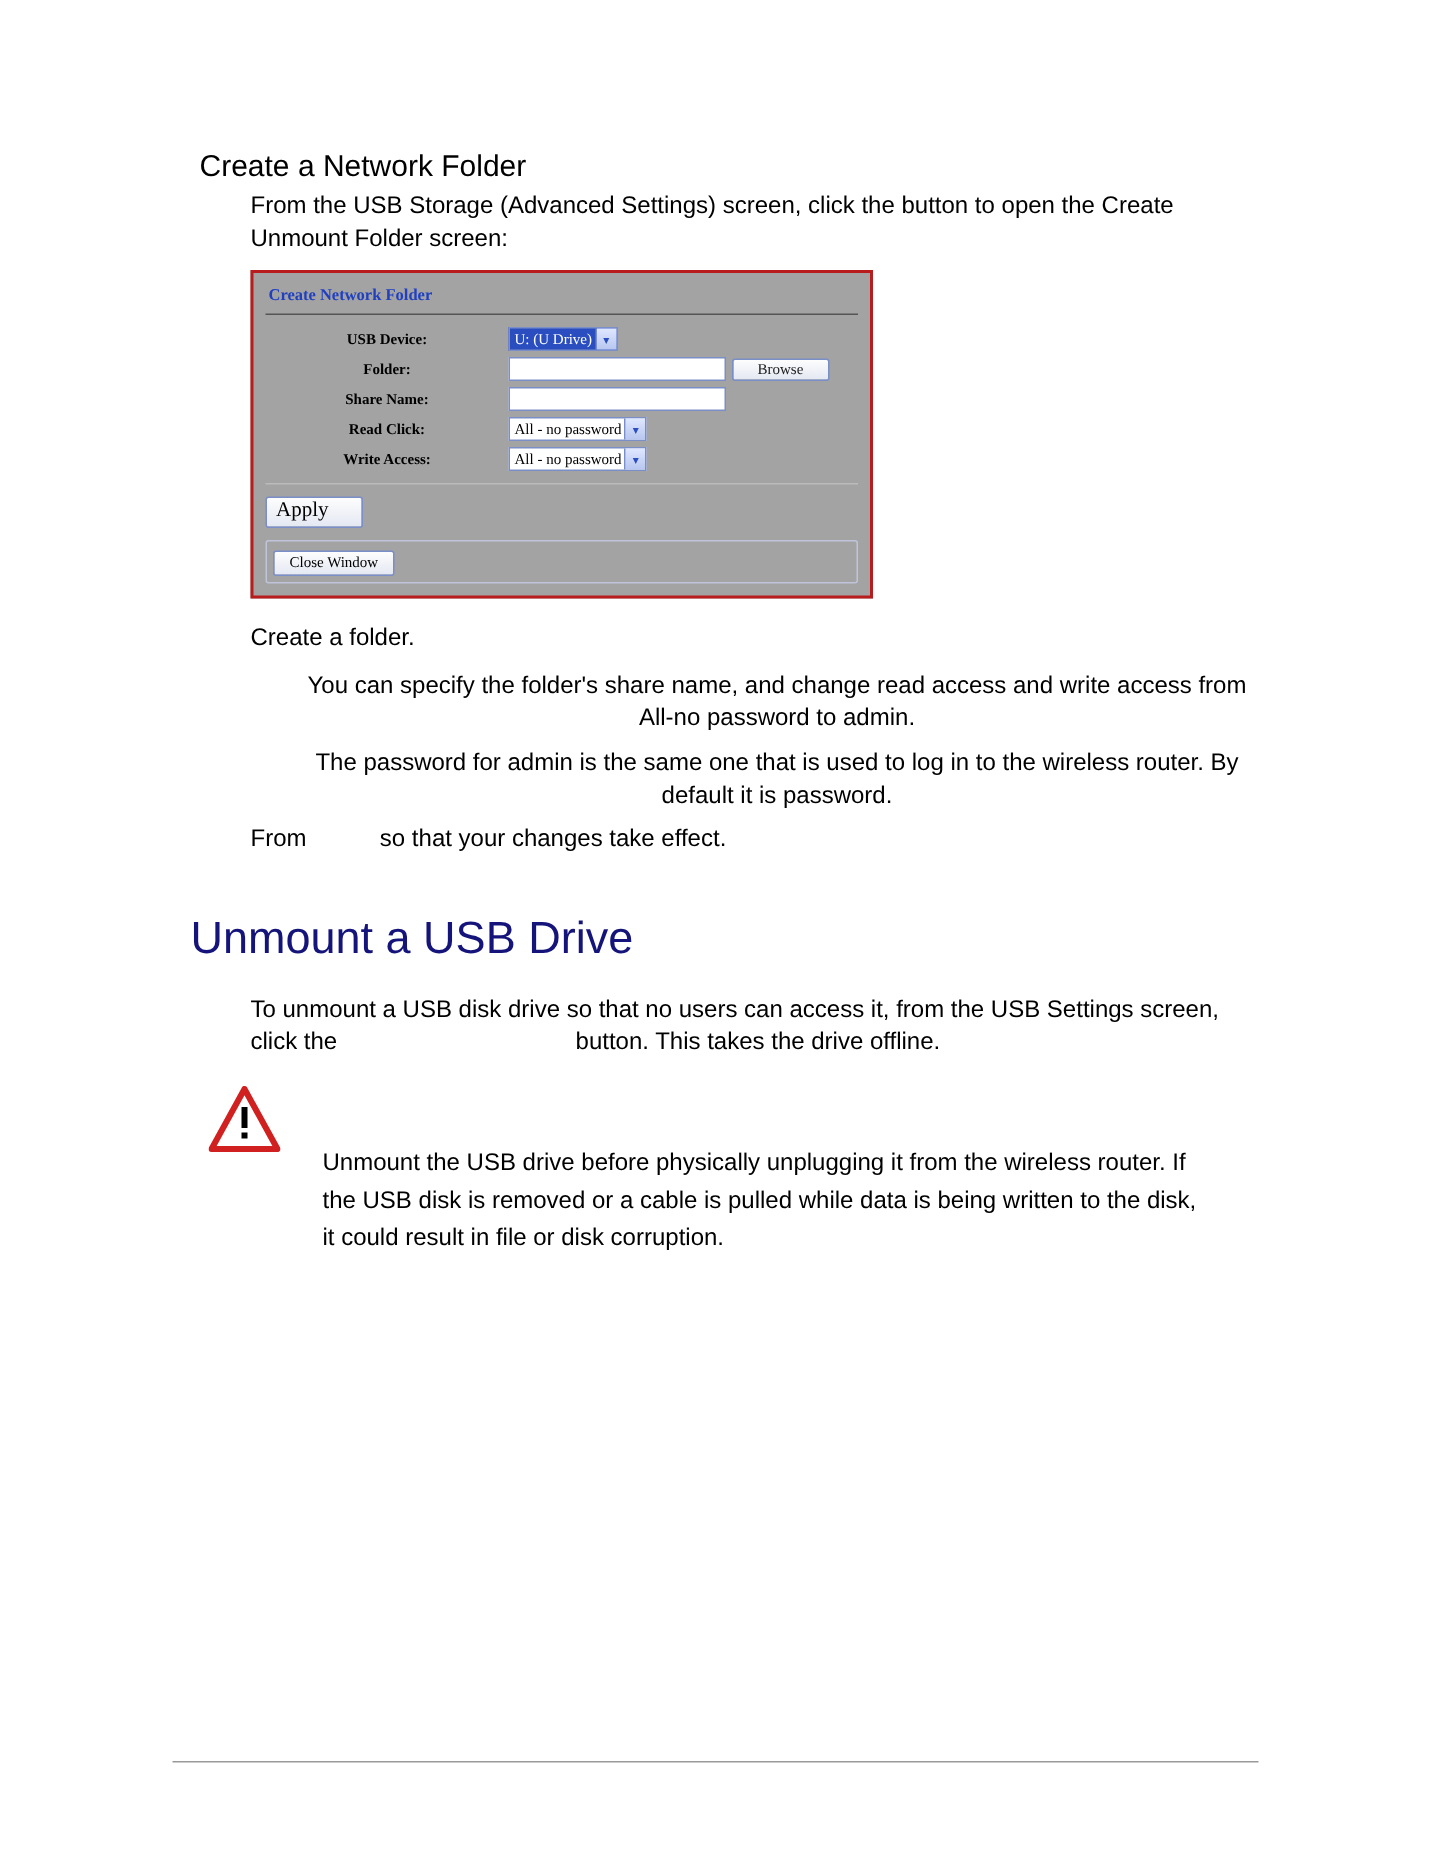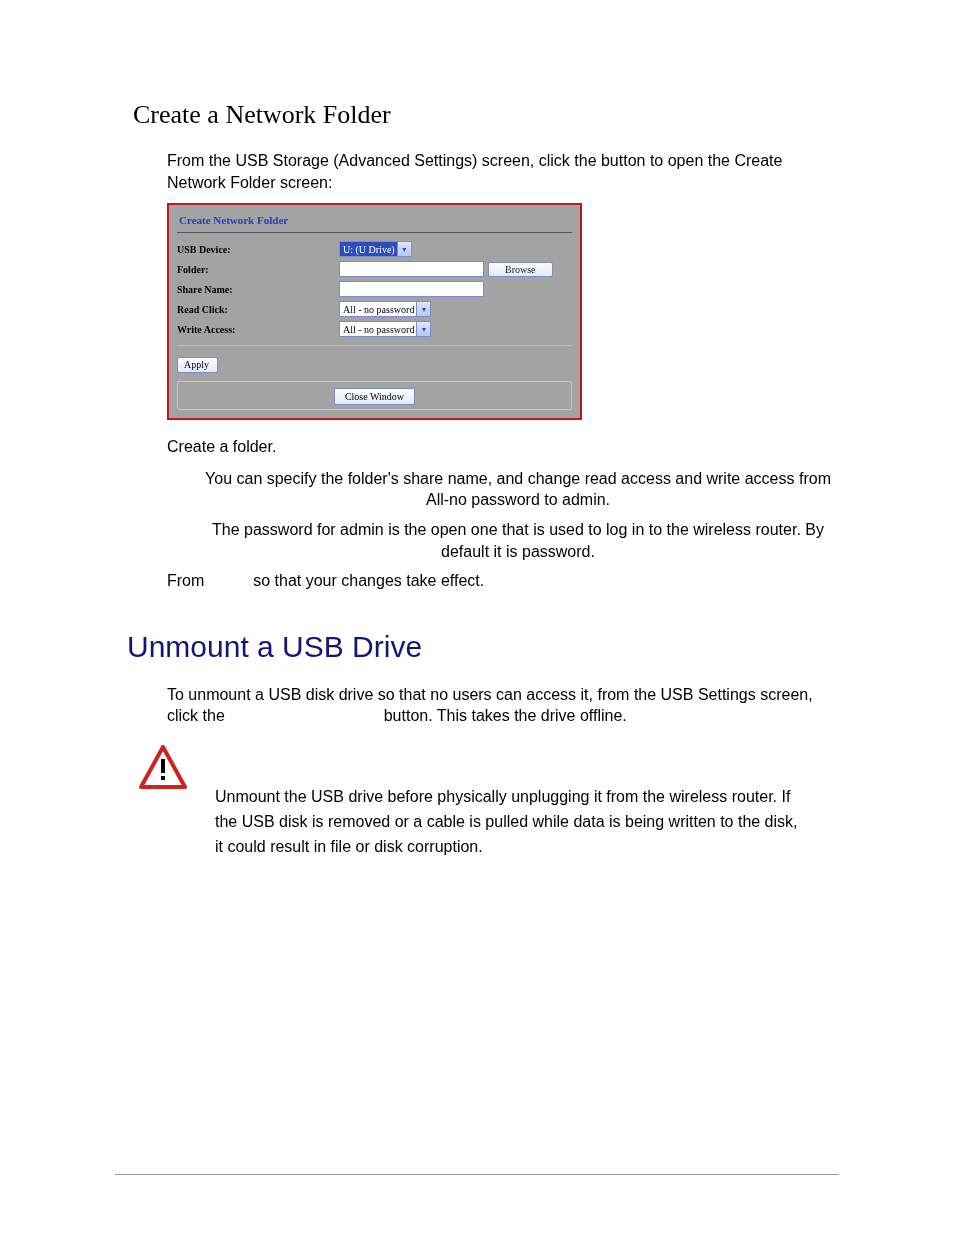--- a/index.html
+++ b/index.html
@@ -10,25 +10,25 @@
     background: #fff;
     color: #000;
   }
   .page {
     width: 954px;
     min-height: 1235px;
     padding: 100px 115px 60px 115px;
     position: relative;
   }
   .section-h3 {
-    font-family: Liberation Serif, serif;
-    font-size: 26px;
+    font-family: Liberation Sans, sans-serif;
+    font-size: 20px;
     font-weight: normal;
     color: #000;
-    margin: 0 0 20px 18px;
+    margin: 0 0 4px 18px;
   }
   .section-h2 {
     font-family: "Century Gothic", Futura, Arial, sans-serif;
     font-size: 30px;
     font-weight: normal;
     color: #14147a;
     margin: 38px 0 20px 12px;
   }
   .body-text {
     font-size: 16px;
@@ -76,20 +76,21 @@
   }
   .form-row {
     display: flex;
     align-items: center;
     font-size: 10px;
     padding: 2px 0;
   }
   .form-label {
     width: 162px;
     font-weight: bold;
+    text-align: center;
   }
   .dd {
     display: inline-flex;
     align-items: center;
     border: 1px solid #7a8ec7;
     background: #fff;
     height: 16px;
     font-size: 10px;
     padding: 0 0 0 3px;
     justify-content: space-between;
@@ -120,28 +121,27 @@
     background: linear-gradient(#fdfdfd,#e4e8f2);
     font-size: 10px;
     padding: 1px 16px;
     color: #222;
   }
   .btn-apply {
     display: inline-block;
     border: 1px solid #7a8ec7;
     border-radius: 2px;
     background: linear-gradient(#fdfdfd,#e4e8f2);
-    font-size: 10px;
-    padding: 1px 8px 2px 6px;
+    font-size: 14px;
+    padding: 1px 22px 2px 6px;
   }
   .close-row {
     margin-top: 8px;
     border: 1px solid #bfc4da;
     padding: 4px;
-    text-align: center;
     border-radius: 2px;
   }
   .close-btn {
     font-size: 10px;
     display: inline-block;
     padding: 2px 10px;
     border: 1px solid #7a8ec7;
     border-radius: 2px;
     background: linear-gradient(#fdfdfd,#e4e8f2);
   }
@@ -168,21 +168,21 @@
     height: 1px;
   }
 </style>
 </head>
 <body>
 
 <div class="page">
 
   <div class="section-h3">Create a Network Folder</div>
 
-  <div class="body-text">From the USB Storage (Advanced Settings) screen, click the button to open the Create Network Folder screen:</div>
+  <div class="body-text">From the USB Storage (Advanced Settings) screen, click the button to open the Create Unmount Folder screen:</div>
 
   <div class="dialog-wrap">
     <div class="dialog-inner">
       <div class="dialog-title">Create Network Folder</div>
       <hr class="dlg-hr">
 
       <div class="form-row">
         <span class="form-label">USB Device:</span>
         <span class="dd sel">
           <span>U: (U Drive)</span>
@@ -223,21 +223,21 @@
       <span class="btn-apply">Apply</span>
 
       <div class="close-row">
         <span class="close-btn">Close Window</span>
       </div>
     </div>
   </div>
 
   <div class="body-text">Create a folder.</div>
   <div class="body-indent">You can specify the folder's share name, and change read access and write access from All-no password to admin.</div>
-  <div class="body-indent">The password for admin is the open one that is used to log in to the wireless router. By default it is password.</div>
+  <div class="body-indent">The password for admin is the same one that is used to log in to the wireless router. By default it is password.</div>
   <div class="body-text">
     <span>From</span>
     <span style="display:inline-block;width:40px"></span>
     <span>so that your changes take effect.</span>
   </div>
 
   <div class="section-h2">Unmount a USB Drive</div>
 
   <div class="body-text-narrow">
     <span>To unmount a USB disk drive so that no users can access it, from the USB Settings screen, click the</span>

